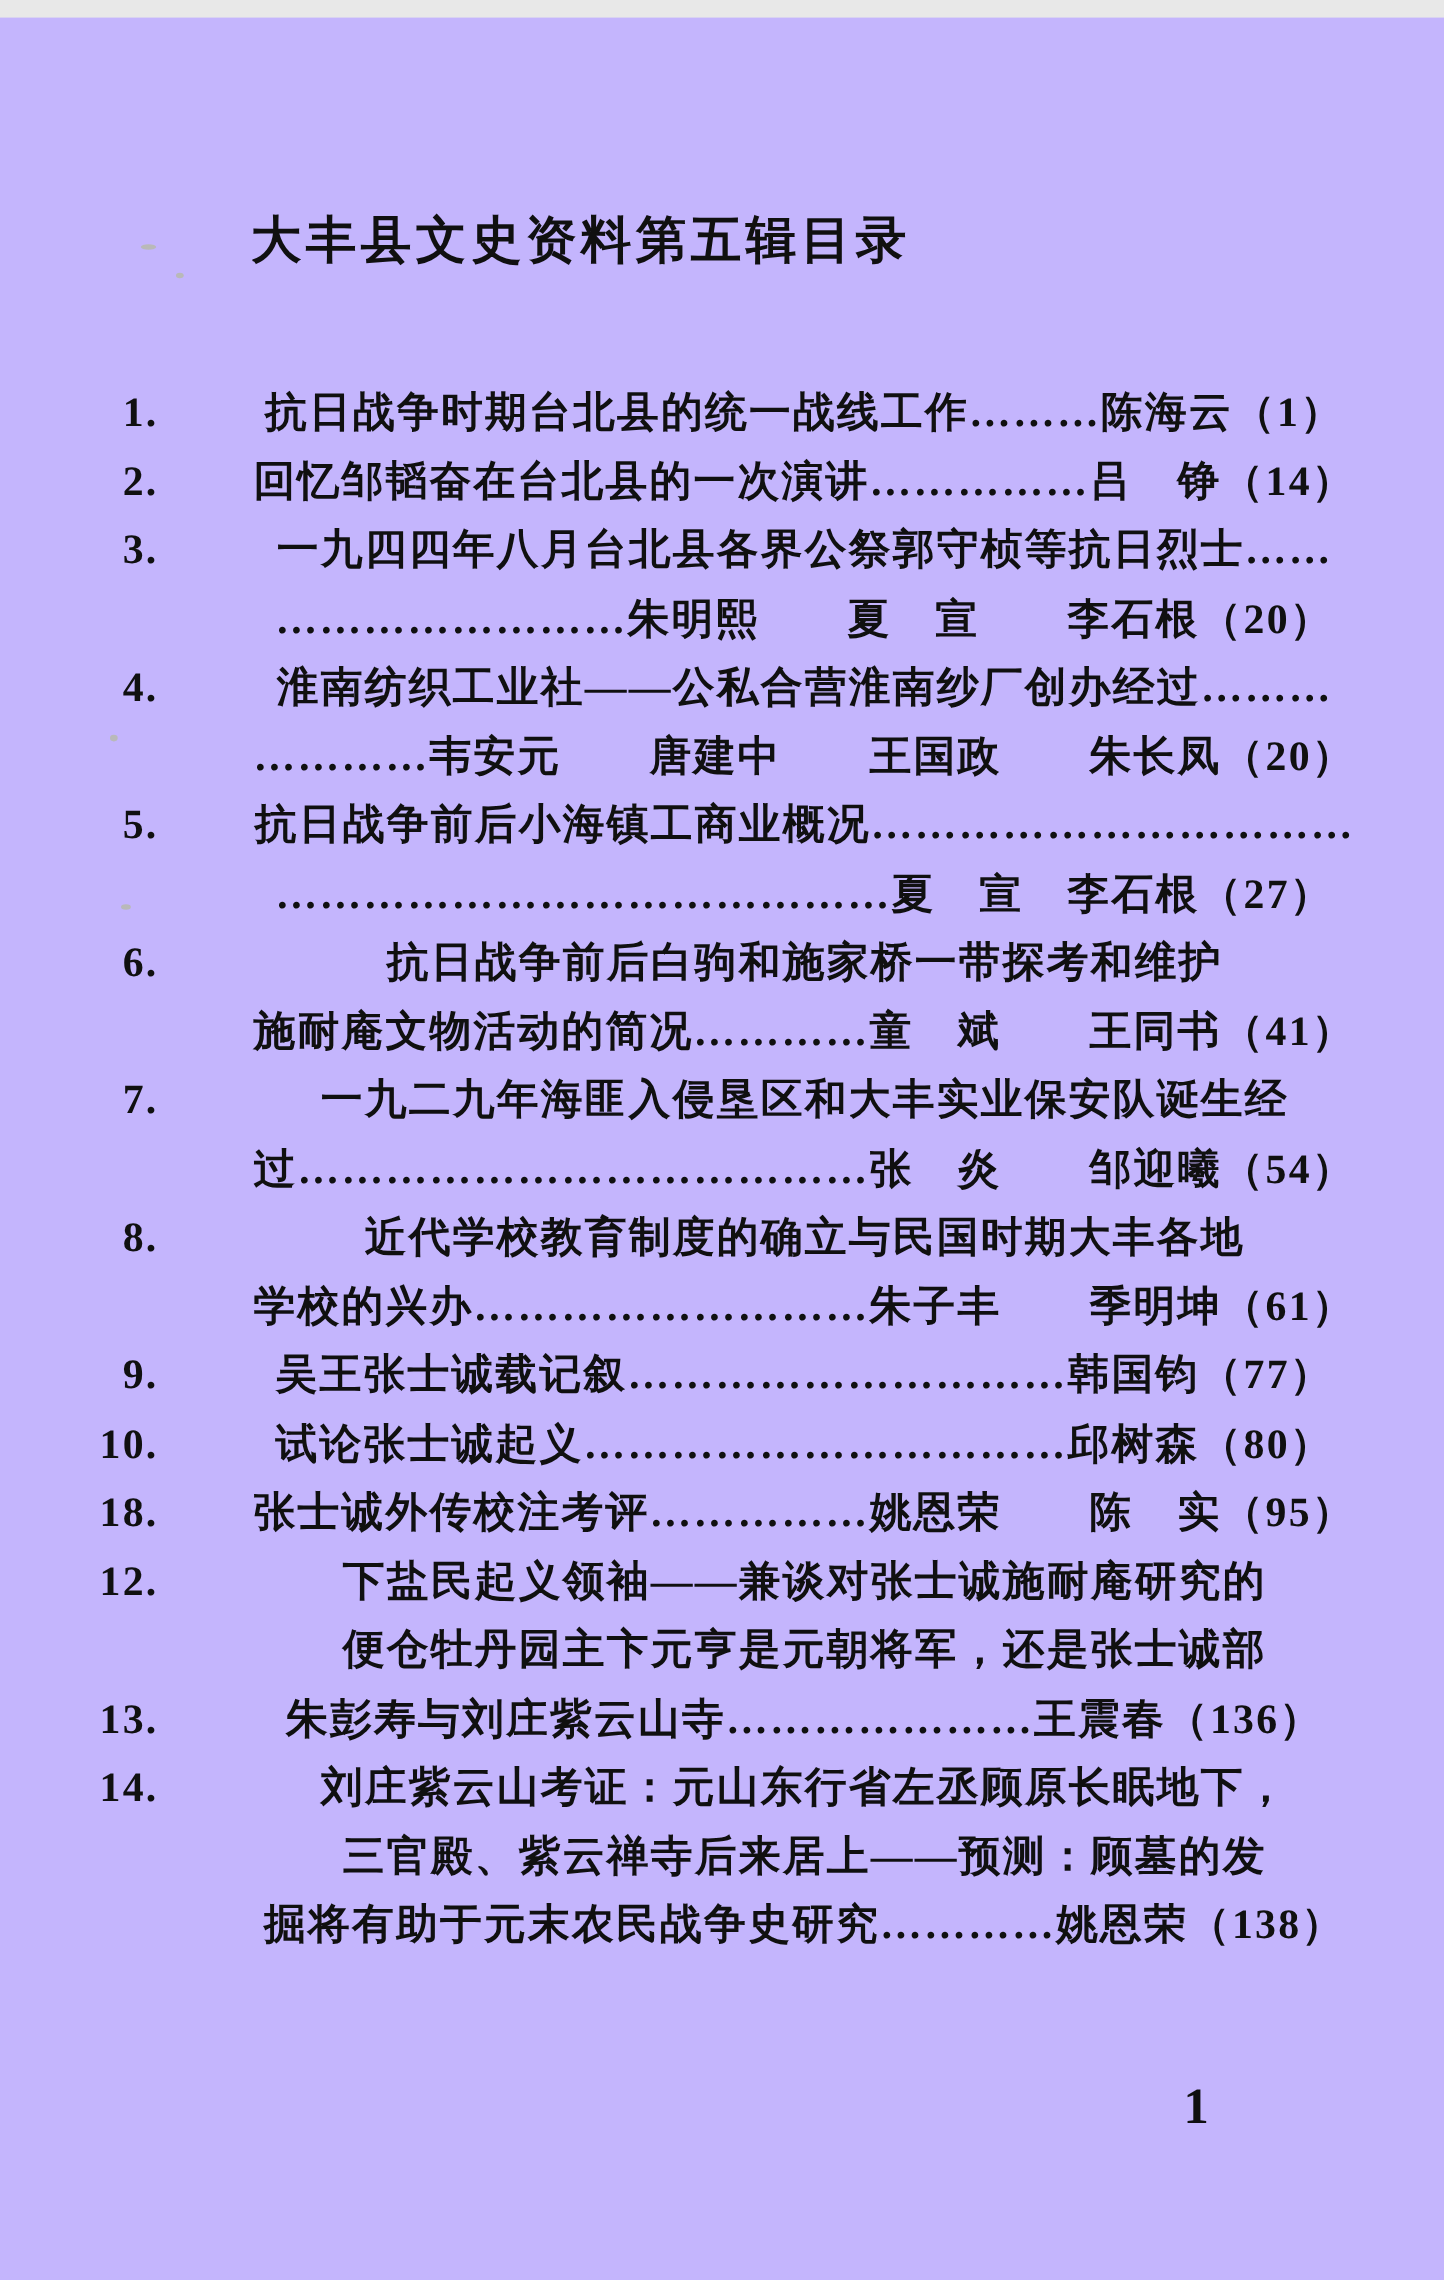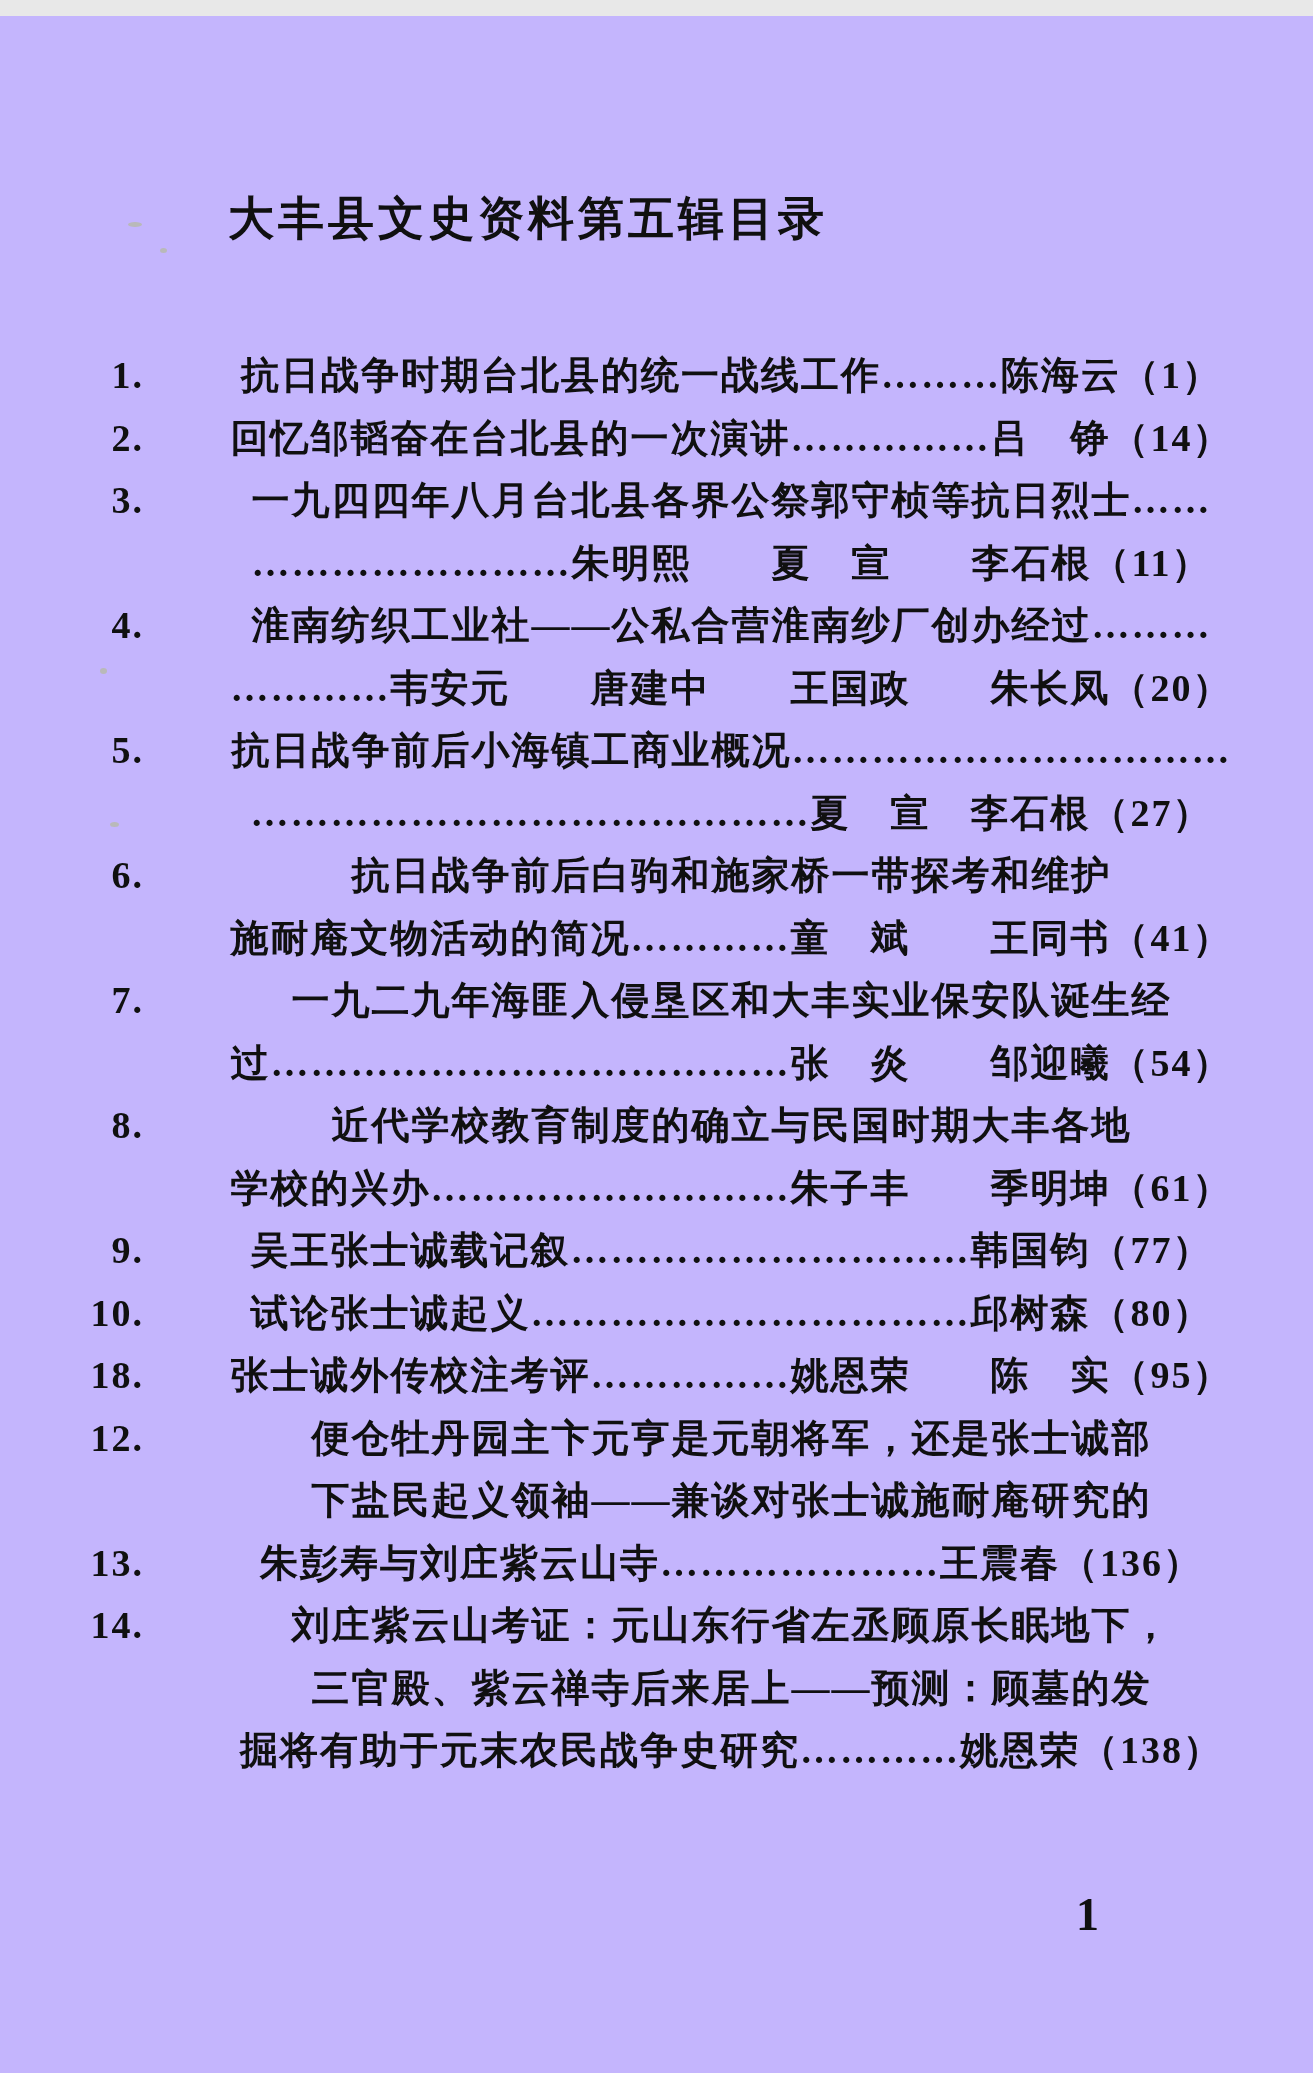--- a/index.html
+++ b/index.html
@@ -80,21 +80,21 @@
       <span class="num">2.</span>
       <div class="lines">
         <div class="line">回忆邹韬奋在台北县的一次演讲……………吕　铮（14）</div>
       </div>
     </div>
 
     <div class="entry">
       <span class="num">3.</span>
       <div class="lines">
         <div class="line">一九四四年八月台北县各界公祭郭守桢等抗日烈士……</div>
-        <div class="line">……………………朱明熙　　夏　宣　　李石根（11）</div>
+        <div class="line">……………………朱明熙　　夏　宣　　李石根（20）</div>
       </div>
     </div>
 
     <div class="entry">
       <span class="num">4.</span>
       <div class="lines">
         <div class="line">淮南纺织工业社——公私合营淮南纱厂创办经过………</div>
         <div class="line">…………韦安元　　唐建中　　王国政　　朱长凤（20）</div>
       </div>
     </div>
@@ -148,22 +148,22 @@
     <div class="entry">
       <span class="num">18.</span>
       <div class="lines">
         <div class="line">张士诚外传校注考评……………姚恩荣　　陈　实（95）</div>
       </div>
     </div>
 
     <div class="entry">
       <span class="num">12.</span>
       <div class="lines">
+        <div class="line">下盐民起义领袖——兼谈对张士诚施耐庵研究的</div>
         <div class="line">便仓牡丹园主卞元亨是元朝将军，还是张士诚部</div>
-        <div class="line">下盐民起义领袖——兼谈对张士诚施耐庵研究的</div>
       </div>
     </div>
 
     <div class="entry">
       <span class="num">13.</span>
       <div class="lines">
         <div class="line">朱彭寿与刘庄紫云山寺…………………王震春（136）</div>
       </div>
     </div>
 

